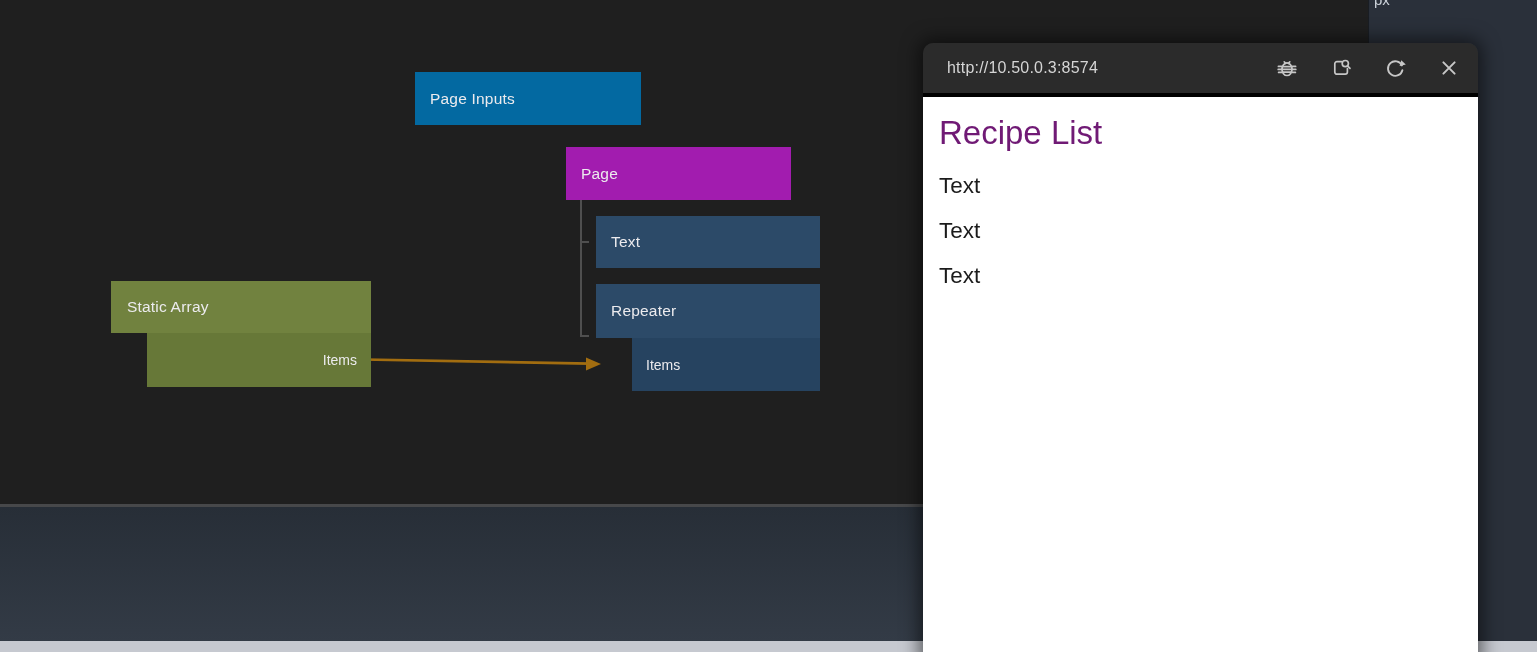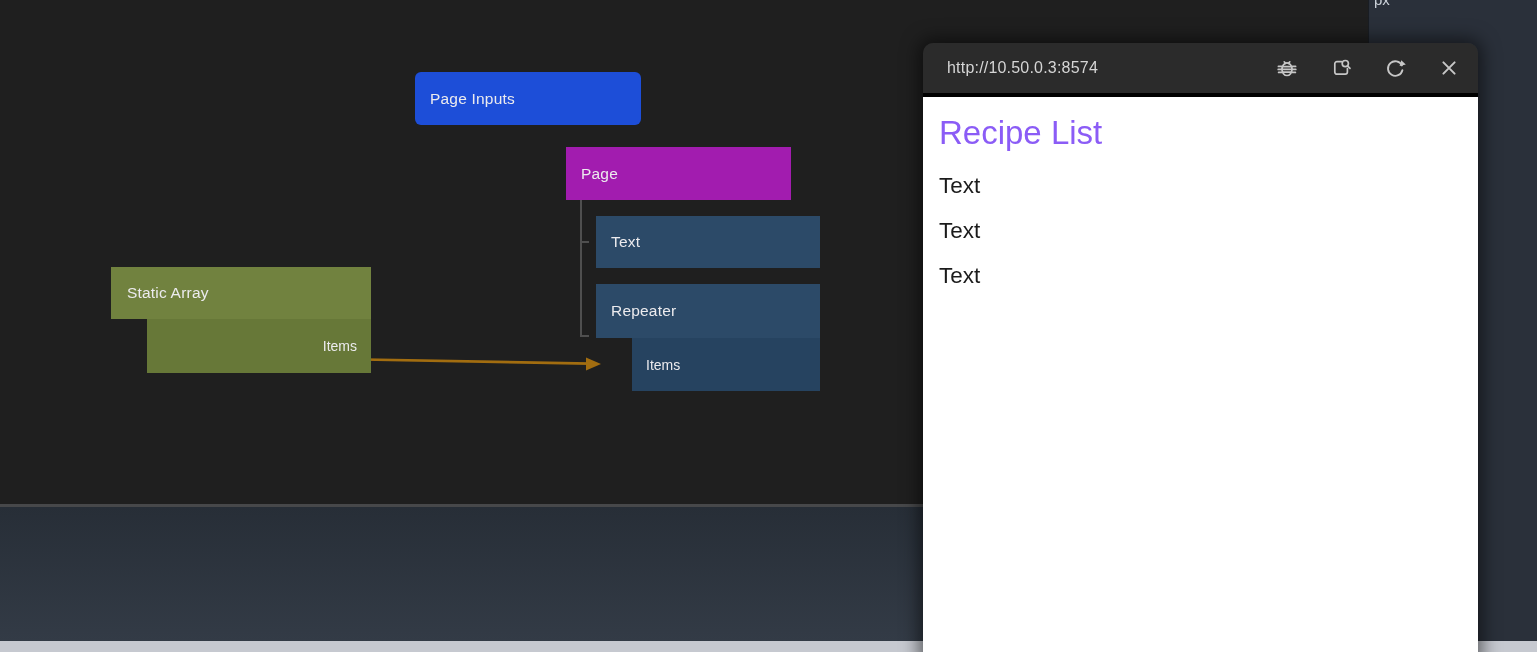--- a/index.html
+++ b/index.html
@@ -11,21 +11,21 @@
   .node { position:absolute; color:#ecebee; }
   .node-header { display:flex; align-items:center; padding:0 15px; font-size:15.5px; letter-spacing:.2px; }
   .node-row { display:flex; align-items:center; font-size:14px;margin-left:36px; }
 
   .n-page-inputs { left:415px; top:72px; width:226px; height:53px; }
   .n-page        { left:566px; top:147px; width:225px; height:53px; }
   .n-text        { left:596px; top:216px; width:224px; height:52px; }
   .n-repeater    { left:596px; top:284px; width:224px; }
   .n-repeater .node-header { height:54px; }
   .n-repeater .node-row { height:53px; padding-left:14px; }
-  .n-static      { left:111px; top:267px; width:260px; }
+  .n-static      { left:111px; top:281px; width:260px; }
   .n-static .node-header { height:52px; padding-left:16px; }
   .n-static .node-row { height:54px; justify-content:flex-end; padding-right:14px; }
   .full-h { height:100%; }
 
   .tree-vline { position:absolute; left:580px; top:200px; width:2px; height:137px; background:#4f4f4f; }
   .tree-tick  { position:absolute; left:580px; width:9px; height:2px; background:#4f4f4f; }
   .tick-1 { top:241px; } .tick-2 { top:335px; }
 
   .wire-layer { position:absolute; inset:0; pointer-events:none; }
 
@@ -44,41 +44,41 @@
     box-shadow:0 0 18px 4px rgba(0,0,0,.55); }
   .titlebar { height:50px; flex:0 0 50px; background:#2b2b2b; display:flex; align-items:center;
     padding:0 16px 0 24px; }
   .url { flex:1; font-size:16px; color:#d5d5d5; letter-spacing:.2px; cursor:default; }
   .tb-icons { display:flex; align-items:center; gap:28px; }
   .icon-btn { width:26px; height:26px; display:flex; align-items:center; justify-content:center;
     background:none; border:none; cursor:pointer; }
   .icon-btn svg { display:block; }
   .sep { height:4px; flex:0 0 4px; background:#000; }
   .content { flex:1; background:#fff; padding:14px 16px 0 16px; }
-  .page-title { font-size:33px; font-weight:500; color:#8b5cf6; line-height:1.2; margin:2px 0 10px; }
+  .page-title { font-size:33px; font-weight:500; color:#701a75; line-height:1.2; margin:2px 0 10px; }
   .text-item { font-size:22.5px; color:#1b1b1b; line-height:45px; }
 </style>
 </head>
 <body>
 
 <div class="screen">
 
   <div class="canvas">
 
     <div class="tree-vline"></div>
     <div class="tree-tick tick-1"></div>
     <div class="tree-tick tick-2"></div>
 
     <svg class="wire-layer" width="1537" height="652" viewBox="0 0 1537 652">
       <line x1="336" y1="359" x2="590" y2="363.6" stroke-width="2.6" stroke="#a26d10"></line>
       <polygon points="586,357.6 601,364 586,370.4" fill="#a26d10"></polygon>
       <circle cx="336.5" cy="359" r="7.2" fill="#a26d10"></circle>
     </svg>
 
-    <div class="node n-page-inputs" style="background-color: #1d4ed8; border-radius: 6px;">
+    <div class="node n-page-inputs" style="background-color: #0369a1;">
       <div class="node-header full-h">Page Inputs</div>
     </div>
 
     <div class="node n-page" style="background-color: #a21caf;">
       <div class="node-header full-h">Page</div>
     </div>
 
     <div class="node n-text" style="background-color: rgb(44, 74, 104);">
       <div class="node-header full-h">Text</div>
     </div>

